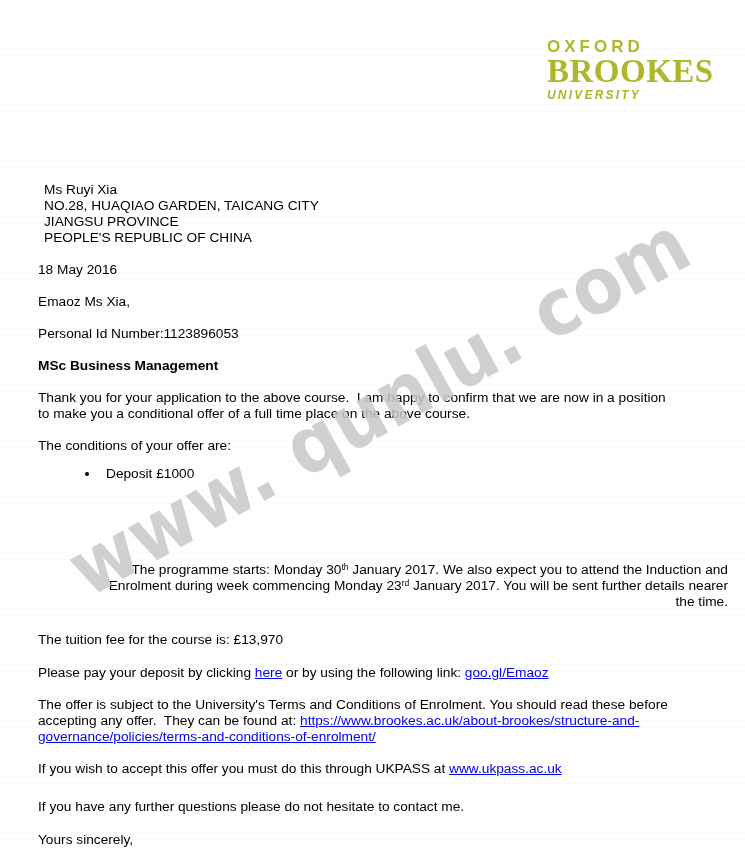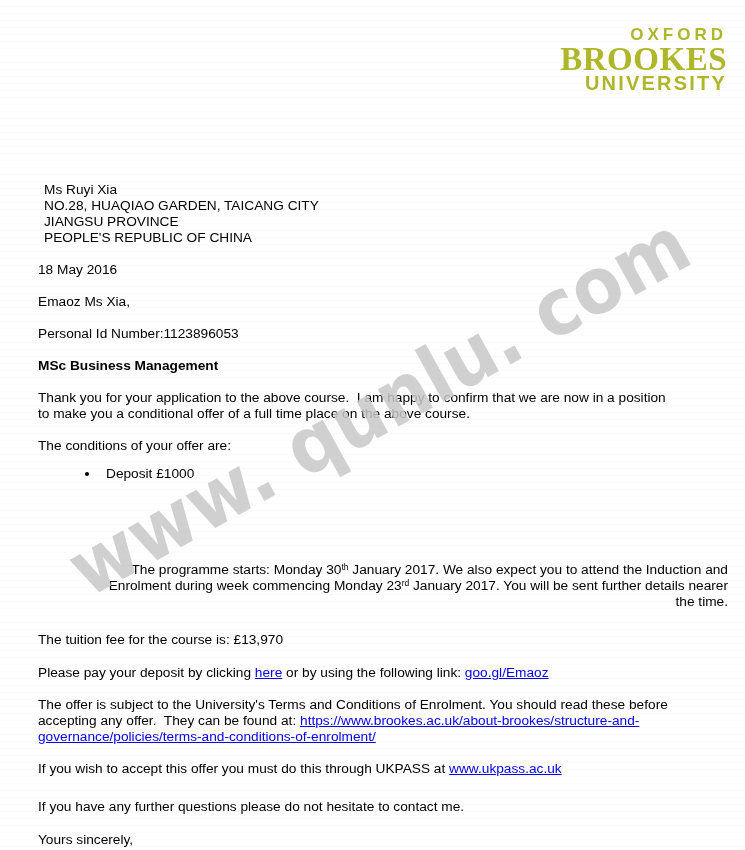--- a/index.html
+++ b/index.html
@@ -15,45 +15,46 @@
     background: #ffffff;
     background-image: repeating-linear-gradient(to bottom, #ffffff 0px, #ffffff 6px, #fbfbfb 6px, #fbfbfb 7px);
     font-family: "Liberation Sans", sans-serif;
     font-size: 13.7px;
     color: #000000;
   }
 
   
   .logo {
     position: absolute;
-    top: 26px;
+    top: 38px;
     right: 18px;
     width: 180px;
-    text-align: right;
+    text-align: left;
     color: var(--logo-color, #aeb62a);
     z-index: 2;
   }
   .logo-oxford {
     font-size: 17px;
     font-weight: bold;
     letter-spacing: 4px;
     line-height: 18px;
   }
   .logo-brookes {
     font-family: "Liberation Serif", serif;
     font-size: 33px;
     font-weight: bold;
     letter-spacing: 0.5px;
     line-height: 30px;
   }
   .logo-university {
-    font-size: 20px;
+    font-size: 12px;
     font-weight: bold;
     letter-spacing: 2.2px;
     line-height: 18px;
+    font-style: italic;
   }
 
   
   .watermark {
     position: absolute;
     left: 75px;
     top: 525px;
     z-index: 5;
     font-family: "DejaVu Sans", sans-serif;
     font-weight: bold;

